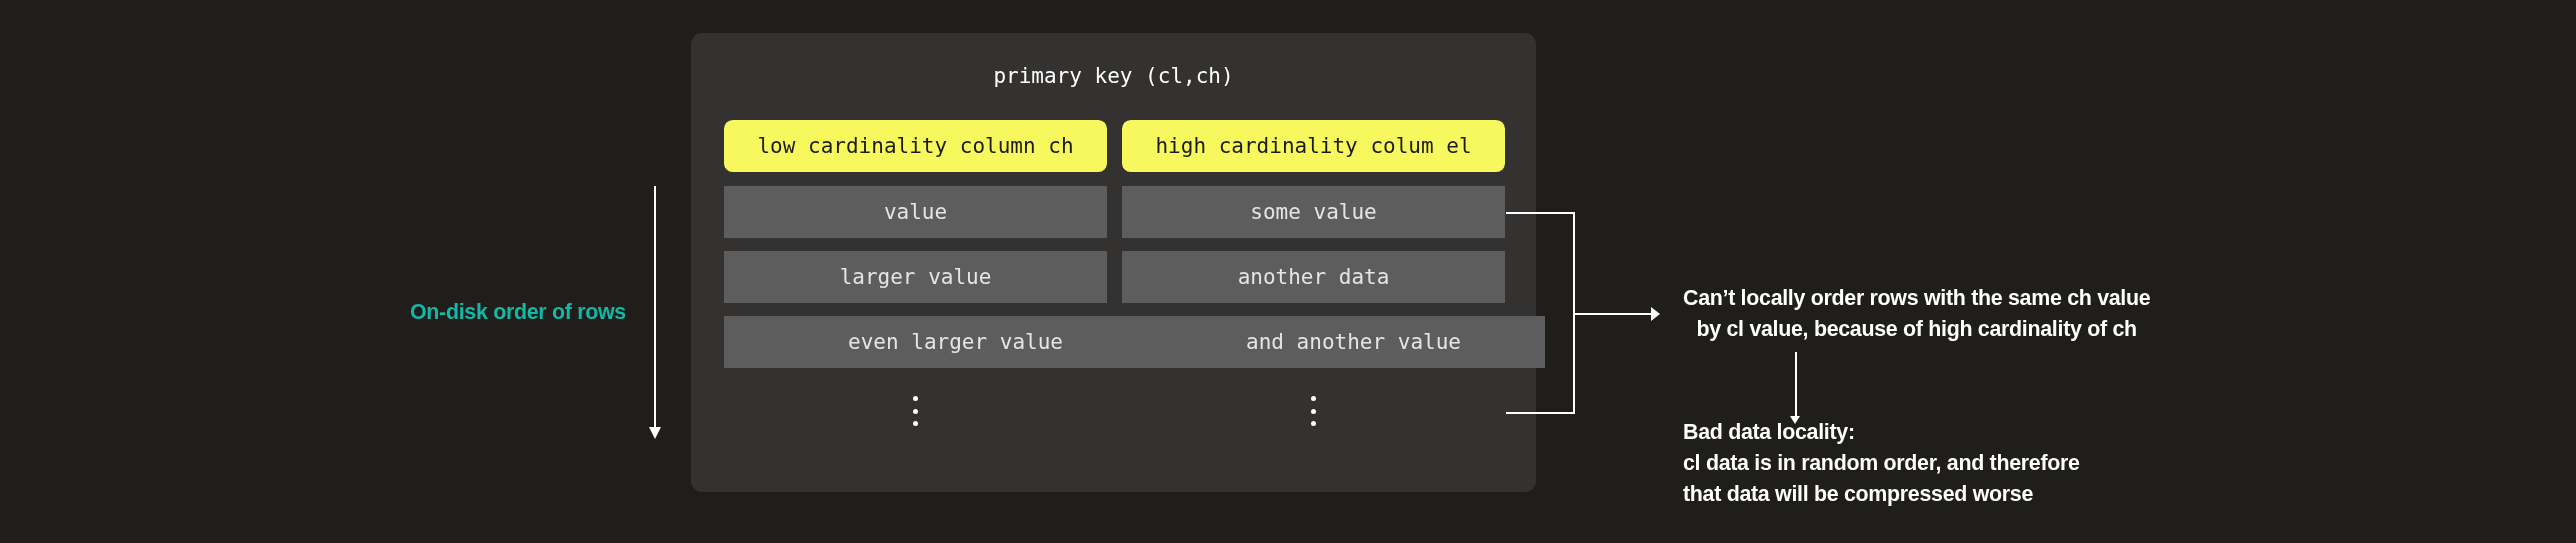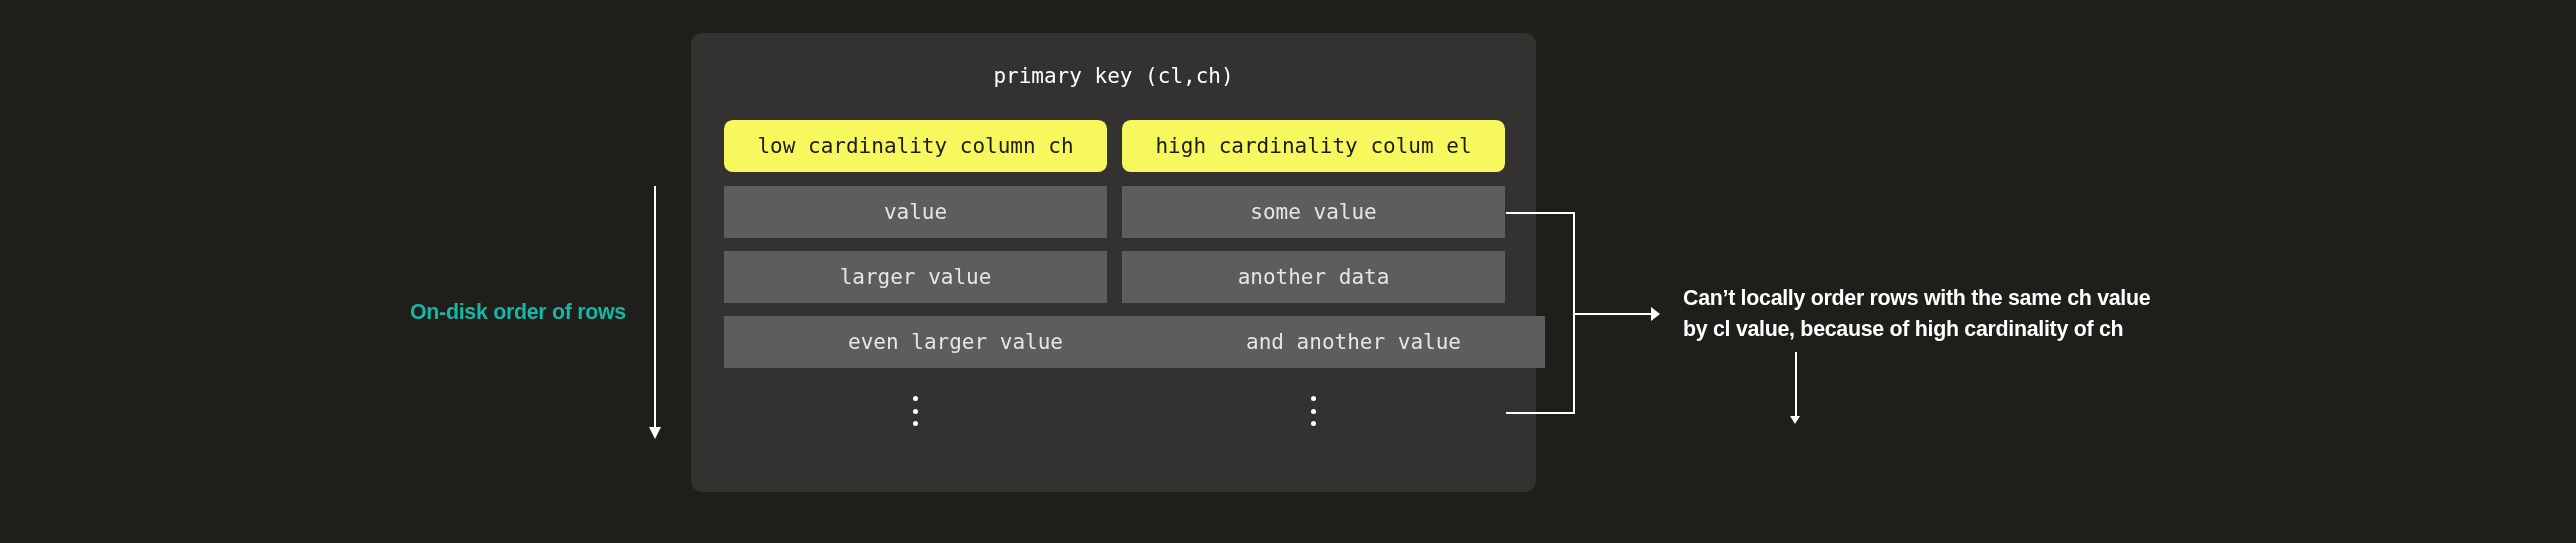--- a/index.html
+++ b/index.html
@@ -68,21 +68,21 @@
     left:1651px;top:307px;width:0;height:0;
     border-top:7px solid transparent;
     border-bottom:7px solid transparent;
     border-left:9.4px solid #ffffff;
   }
   .note{
     color:#ffffff;font-weight:bold;
     font-size:21.4px;line-height:31px;letter-spacing:-0.3px;
     white-space:nowrap;
   }
-  .note1{left:1683px;top:283px;}
+  .note1{left:1683px;top:283px;text-align:center;}
   .down-arrow-line{left:1795px;top:352px;height:64px;width:1.9px;}
   .down-arrow-head{
     left:1790px;top:416px;width:0;height:0;
     border-left:5px solid transparent;
     border-right:5px solid transparent;
     border-top:8.8px solid #ffffff;
   }
   .note2{left:1683px;top:417px;}
 </style>
 </head>
@@ -128,15 +128,20 @@
   <div class="abs bracket-arrow-head"></div>
 
   <div class="abs note note1">
     <div>Can’t locally order rows with the same ch value</div>
     <div>by cl value, because of high cardinality of ch</div>
   </div>
 
   <div class="abs vline down-arrow-line"></div>
   <div class="abs down-arrow-head"></div>
 
+  <div class="abs note note2">
+    <div>Bad data locality:</div>
+    <div>cl data is in random order, and therefore</div>
+    <div>that data will be compressed worse</div>
+  </div>
 
 </div>
 
 
 </body></html>

